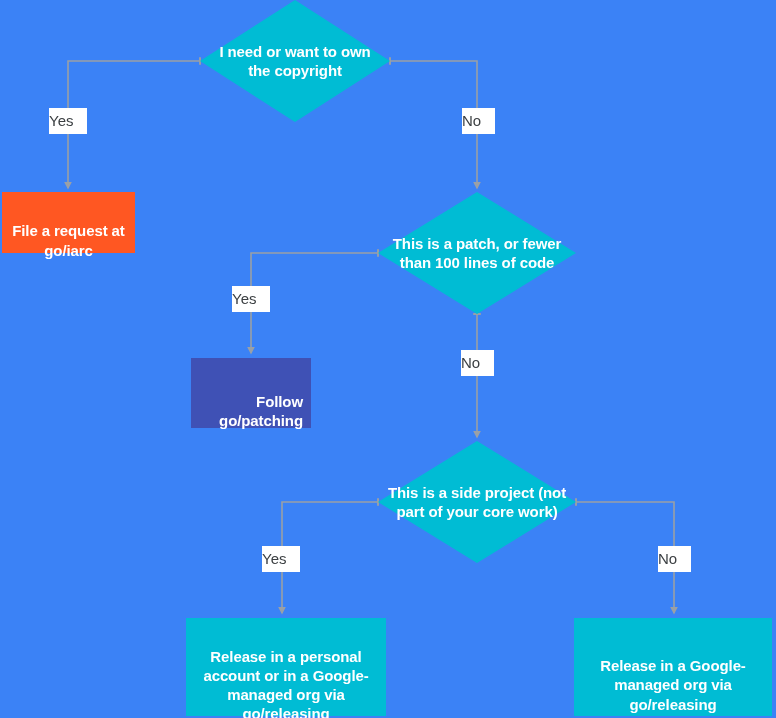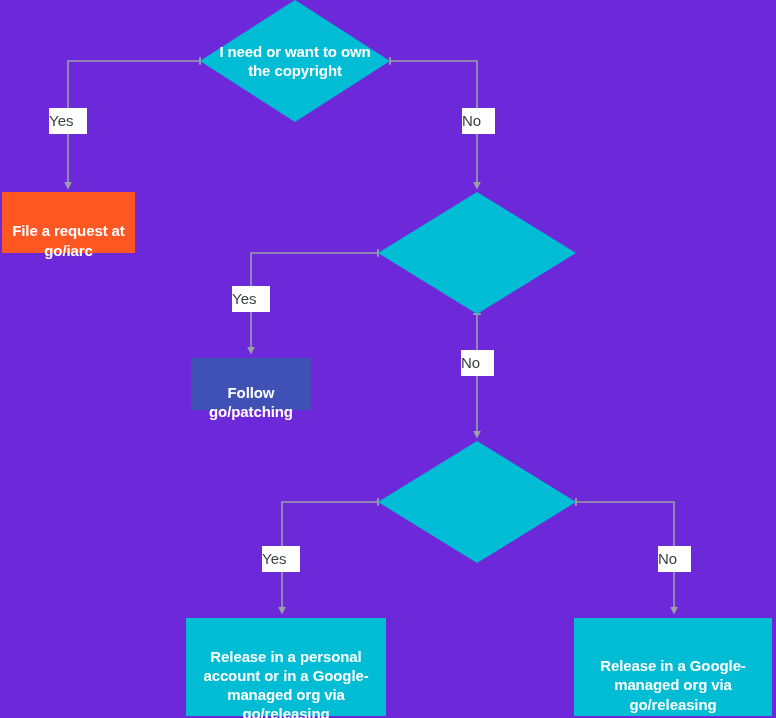--- a/index.html
+++ b/index.html
@@ -57,21 +57,21 @@
     font-weight: normal;
     line-height: 26px;
     text-align: left;
     box-sizing: border-box;
     z-index: 5;
   }
 </style>
 </head>
 <body>
 
-<div id="canvas" style="background: #6d28d9; text-decoration: underline;">
+<div id="canvas" style="background: #3b82f6; text-decoration: underline;">
   <svg id="edges" viewBox="0 0 776 718" xmlns="http://www.w3.org/2000/svg">
     <defs>
       <marker id="arrow" viewBox="0 0 10 10" refX="8" refY="5" markerWidth="5" markerHeight="5" orient="auto-start-reverse">
         <path d="M 0 0 L 10 5 L 0 10 z" fill="#9aa0a6"></path>
       </marker>
       <marker id="tick" viewBox="0 0 10 10" refX="1" refY="5" markerWidth="6" markerHeight="6" orient="auto">
         <path d="M 1 1 L 1 9" stroke="#9aa0a6" stroke-width="2" fill="none"></path>
       </marker>
     </defs>
     <g id="edge-paths">
@@ -86,26 +86,28 @@
   <div id="node-layer">
       <div class="node diamond" style="left: 200px; top: 0px; width: 190px; height: 122px;">
         <div class="shape" style="background: rgb(0, 188, 212);"></div>
         <span class="label">I need or want to own the copyright</span>
       </div>
       <div class="node rect" style="left: 2px; top: 192px; width: 133px; height: 61px; background: rgb(255, 87, 34);">
         <span class="label">File a request at go/iarc</span>
       </div>
       <div class="node diamond" style="left: 378px; top: 192px; width: 198px; height: 122px;">
         <div class="shape" style="background: rgb(0, 188, 212);"></div>
+        <span class="label">This is a patch, or fewer than 100 lines of code</span>
       </div>
-      <div class="node rect" style="left: 191px; top: 358px; width: 120px; height: 52px; background: rgb(63, 81, 181);">
+      <div class="node rect" style="left: 191px; top: 358px; width: 120px; height: 70px; background: rgb(63, 81, 181); text-align: right;">
         <span class="label">Follow go/patching</span>
       </div>
       <div class="node diamond" style="left: 378px; top: 441px; width: 198px; height: 122px;">
         <div class="shape" style="background: rgb(0, 188, 212);"></div>
+        <span class="label">This is a side project (not part of your core work)</span>
       </div>
       <div class="node rect" style="left: 186px; top: 618px; width: 200px; height: 98px; background: rgb(0, 188, 212);">
         <span class="label">Release in a personal account or in a Google-managed org via go/releasing</span>
       </div>
       <div class="node rect" style="left: 574px; top: 618px; width: 198px; height: 98px; background: rgb(0, 188, 212); align-items: center;">
         <span class="label">Release in a Google-managed org via go/releasing</span>
       </div>
     </div>
   <div id="edge-label-layer">
       <div class="edge-label" style="left: 49px; top: 108px; width: 38px; height: 26px; background: rgb(255, 255, 255); color: rgb(60, 64, 67);">Yes</div>

